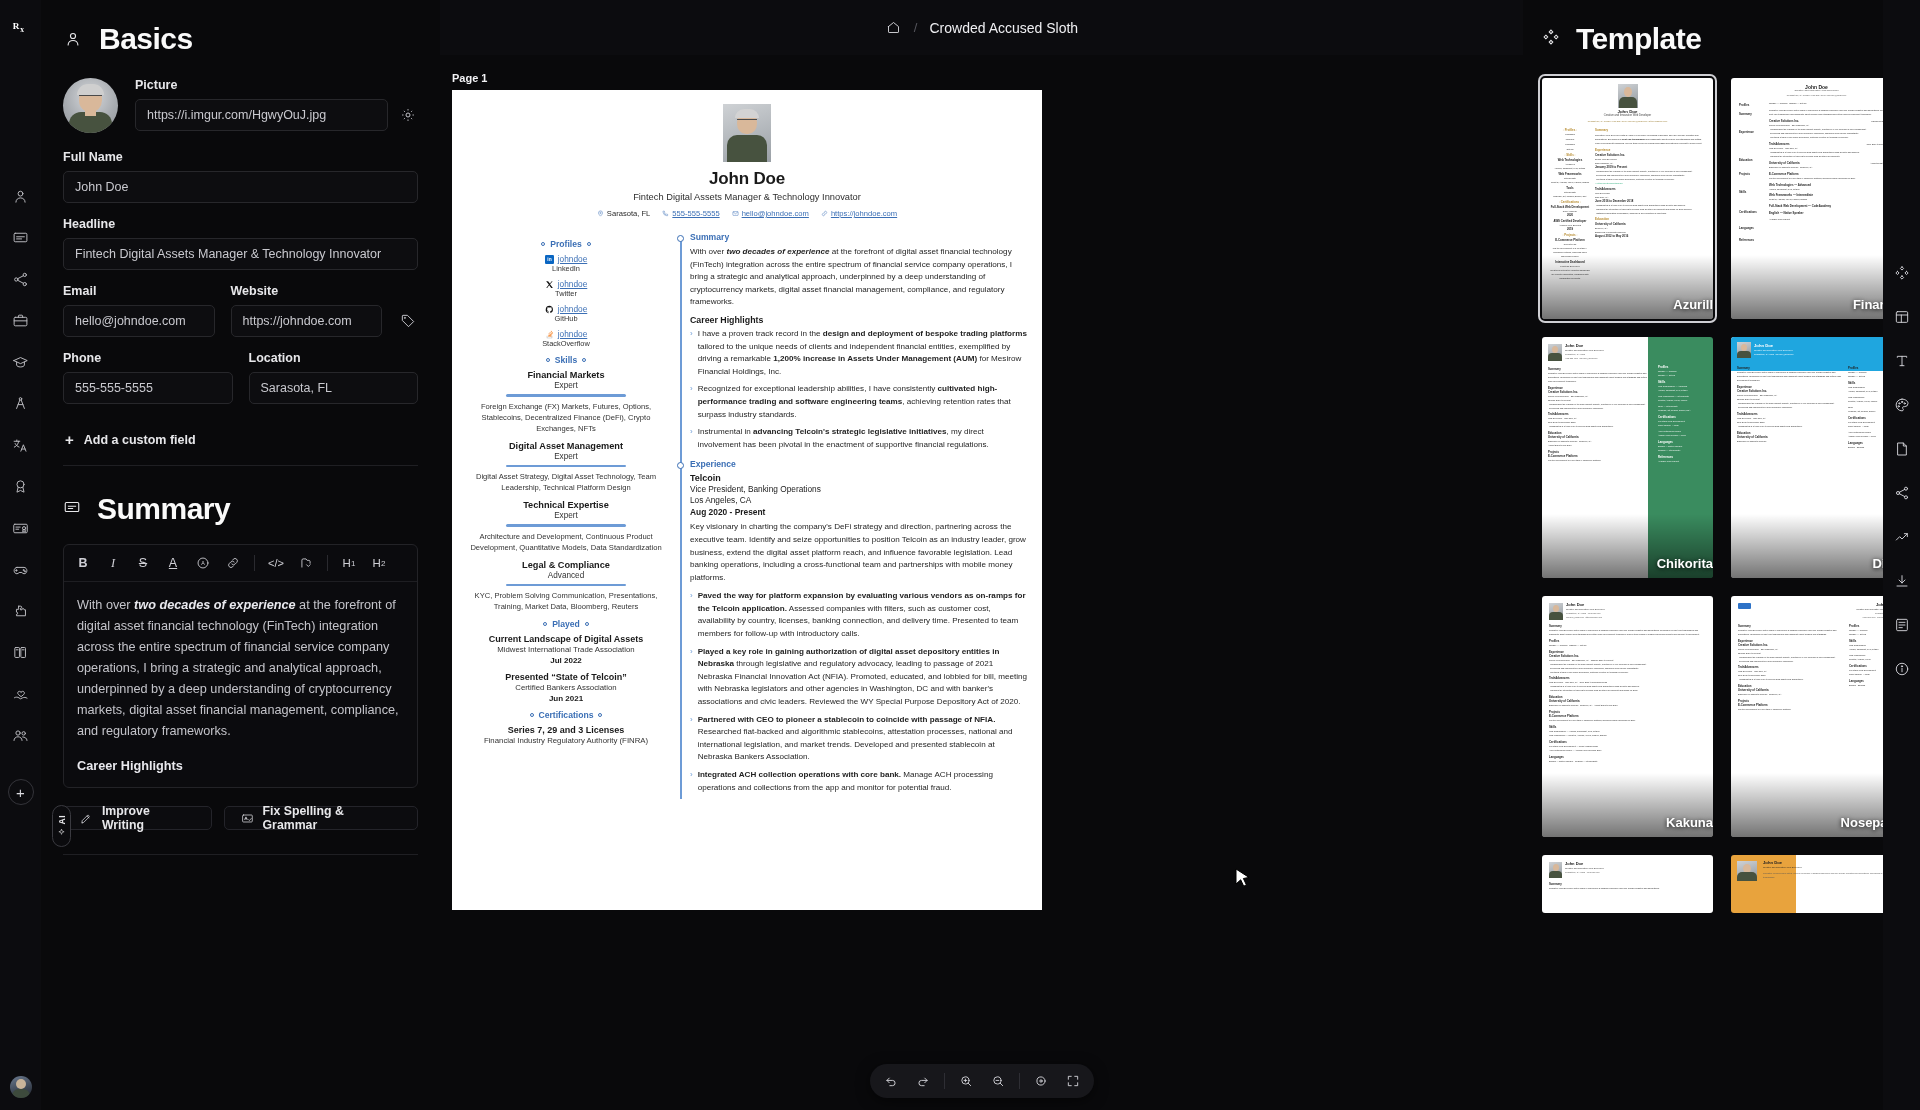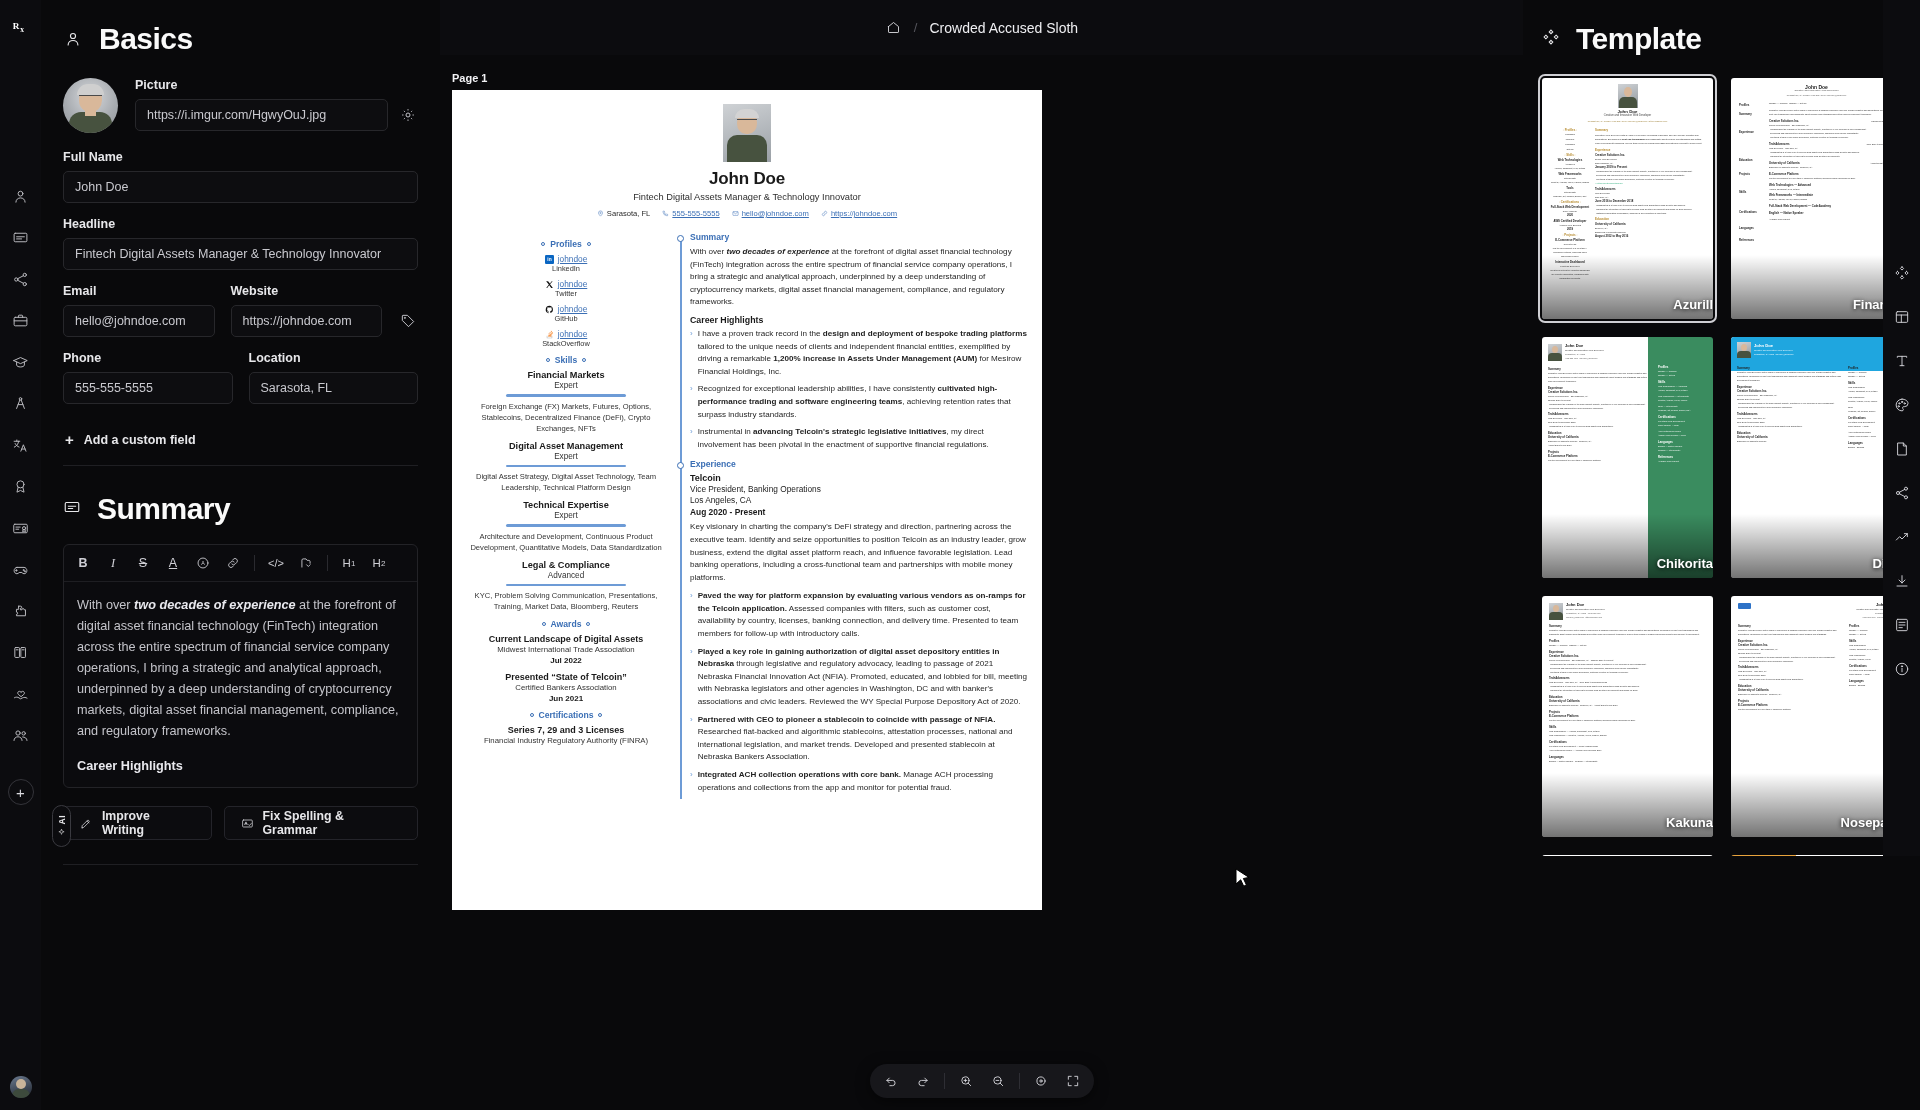--- a/index.html
+++ b/index.html
@@ -84,21 +84,21 @@
   .rte-toolbar { display:flex; align-items:center; gap:0px; padding: 7px 4px; border-bottom: 1px solid #1e1e22; }
   .tb { width: 30px; height: 22px; display:flex;align-items:center;justify-content:center;cursor:pointer;color:#cfcfd5;font-size:12.5px;}
   .tb svg { width: 14px; height: 14px; stroke:#cfcfd5; fill:none; stroke-width:1.5; stroke-linecap:round;stroke-linejoin:round;}
   .tb-sep { width:1px; height:16px; background:#2a2a2f; margin: 0 6px; }
   .rte-body { padding: 13px 13px 10px 13px; font-size: 12.7px; line-height: 21px; color: #c4c4ca; }
   .rte-body b { color: #e9e9ee; font-style: italic; font-weight: 700;}
   .rte-body .ch { display:block; font-weight:700; color:#e9e9ee; margin-top: 14px; }
 
   .ai-row { display:flex; gap: 12px; justify-content:center; margin-top: 18px; }
   .ai-btn {
-    border: 1px solid #24242a; border-radius: 5px; height: 34px; padding: 0 16px;
+    border: 1px solid #24242a; border-radius: 5px; height: 24px; padding: 0 16px;
     display: flex; align-items: center; gap: 9px; font-size: 12.3px; color: #e7e7ea; cursor: pointer; font-weight:600;
     background: #0c0c0f;
   }
   .ai-btn svg { width:13px;height:13px;stroke:#dcdce1;fill:none;stroke-width:1.4;stroke-linecap:round;stroke-linejoin:round;}
   .ai-row2 { display:flex; justify-content:center; margin-top: 11px; }
   .ai-tab {
     position: absolute; left: 11px; top: 805px; width: 19px; height: 42px;
     border: 1px solid #3a3a40; border-radius: 10px; display:flex; flex-direction:column;
     align-items:center; justify-content:center; gap:3px; background:#0b0b0e;
   }
@@ -187,21 +187,21 @@
   .float-ctl .fb { width: 30px; height:26px; display:flex;align-items:center;justify-content:center;cursor:pointer;}
   .float-ctl .fb svg { width:14px;height:14px;stroke:#dedee3;fill:none;stroke-width:1.5;stroke-linecap:round;stroke-linejoin:round;}
   .float-ctl .fsep { width:1px;height:16px;background:#2e2e34;margin:0 4px;}
 
   
   .cursor { position:absolute; left:795px; top:868px; width:16px; height:21px; pointer-events:none; z-index:60;}
   .cursor svg { width:16px; height:21px; }
 
   
   .rightpanel {
-    width: 397px; flex: 0 0 397px; height: 856px; background: #09090b; position: relative; overflow: hidden;
+    width: 397px; flex: 0 0 397px; height: 1110px; background: #09090b; position: relative; overflow: hidden;
   }
   .rp-inner { padding: 22px 19px 0 19px; }
   .rp-head { display:flex; align-items:center; gap:16px; margin-bottom: 22px;}
   .rp-head .ic svg { width:18px;height:18px;stroke:#e7e7ea;fill:none;stroke-width:1.4;}
   .rp-head h1 { font-size:30px;font-weight:700;letter-spacing:-0.5px;color:#fafafa;}
   .tpl-grid { display:grid; grid-template-columns: 1fr 1fr; gap: 18px 18px; }
   .tpl {
     position:relative; width: 171px; height: 241px; border-radius:3px; overflow:hidden; cursor:pointer;
     background:#fff;
   }
@@ -641,21 +641,21 @@
               </div>
               <div class="sk">
                 <div class="nm">Legal &amp; Compliance</div>
                 <div class="lv">Advanced</div>
                 <div class="bar"></div>
                 <div class="kw">KYC, Problem Solving Communication, Presentations, Training, Market Data, Bloomberg, Reuters</div>
               </div>
 
               <div class="r-sect-l">
                   <span class="dot"></span>
-                  <span>Awards</span>
+                  <span>Played</span>
                   <span class="dot"></span>
                 </div>
               <div class="aw">
                 <div class="t">Current Landscape of Digital Assets</div>
                 <div class="s">Midwest International Trade Association</div>
                 <div class="d">Jul 2022</div>
               </div>
               <div class="aw">
                 <div class="t">Presented “State of Telcoin”</div>
                 <div class="s">Certified Bankers Association</div>

